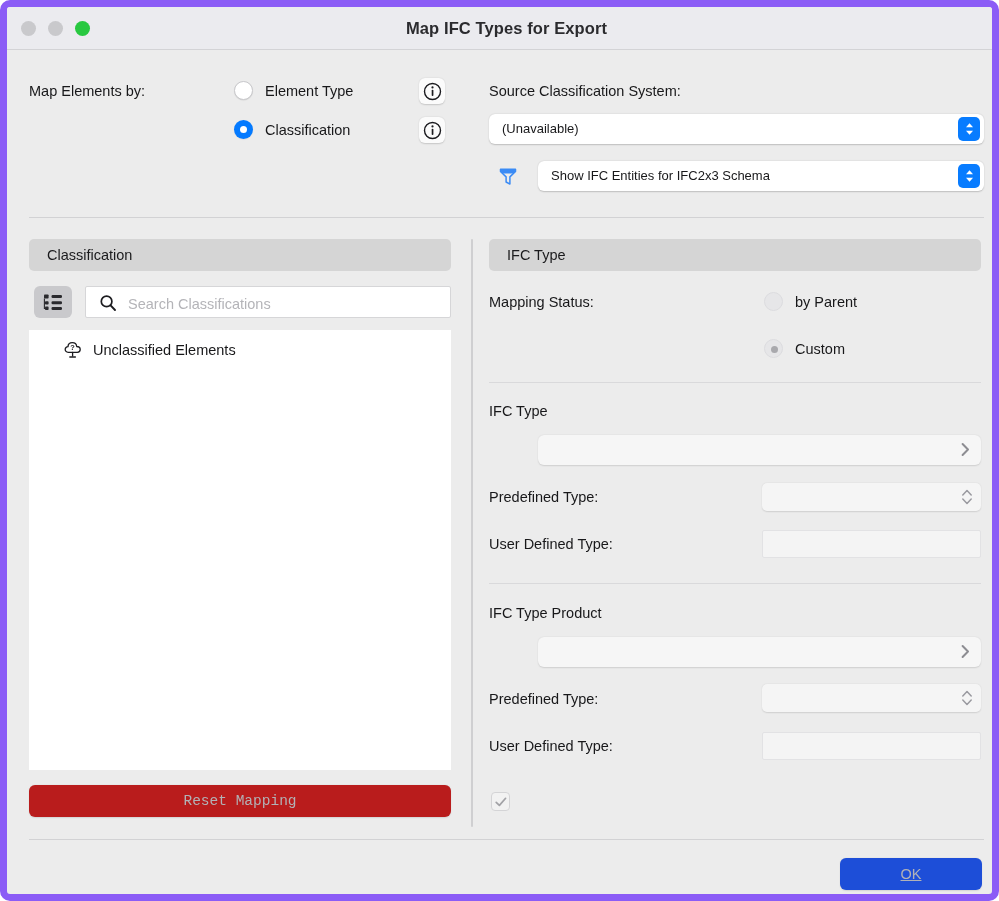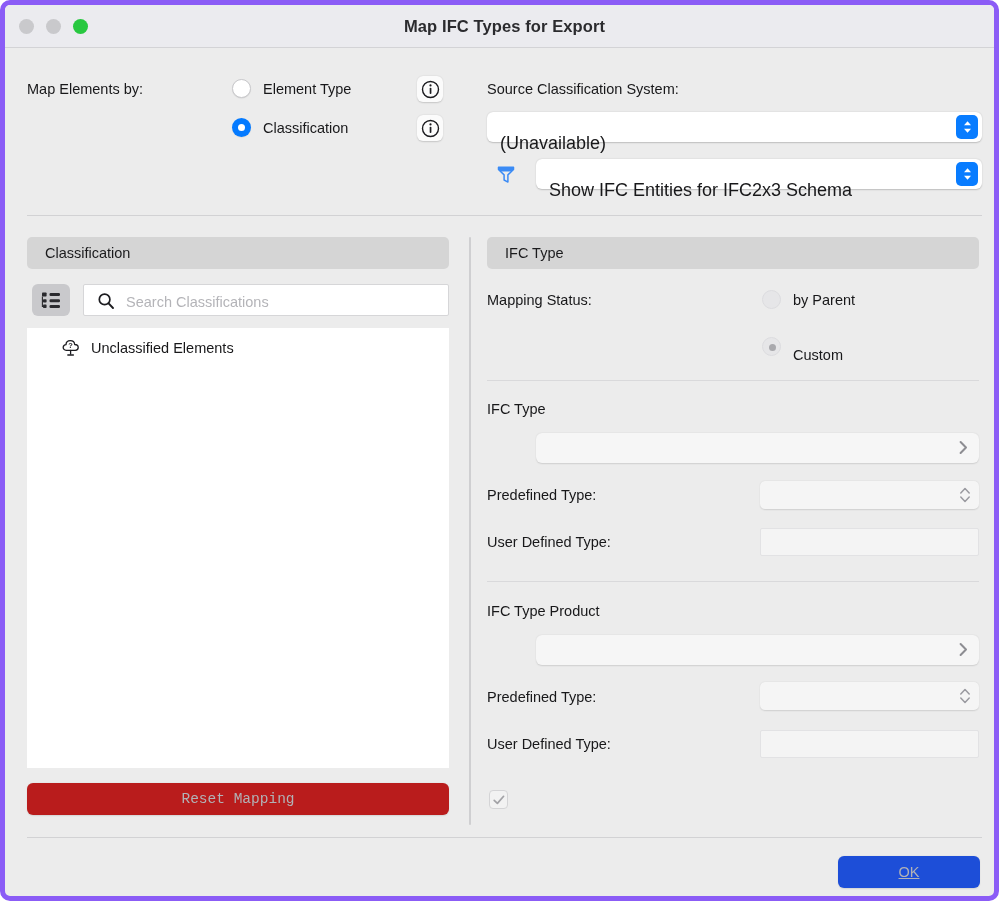--- a/index.html
+++ b/index.html
@@ -12,21 +12,21 @@
     -webkit-font-smoothing: antialiased;
   }
   #window {
     position: relative;
     width: 999px;
     height: 901px;
     background: #ececec;
     border-radius: 10px;
     overflow: hidden;
     box-sizing: border-box;
-    border: 5px solid #8b5cf6;
+    border: 7px solid #8b5cf6;
   }
 
   
   #titlebar {
     position: absolute;
     left: 0; top: 0;
     width: 999px;
     height: 43px;
     background: #ebebef;
     border-bottom: 1px solid #d3d3d6;
@@ -131,23 +131,23 @@
     position: absolute;
     height: 30px;
     background: #ffffff;
     border-radius: 6px;
     box-shadow: 0 0.5px 1.5px rgba(0,0,0,0.20);
     box-sizing: border-box;
   }
   .popup .ptext {
     position: absolute;
     left: 13px;
-    top: 16px;
+    top: 0;
     line-height: 30px;
-    font-size: 18px;
+    font-size: 13px;
     color: #18181a;
     white-space: nowrap;
   }
   .popup .parrows {
     position: absolute;
     right: 4px;
     top: 3px;
     width: 22px;
     height: 24px;
     border-radius: 5px;
@@ -278,21 +278,21 @@
     box-sizing: border-box;
     border: none;
     font-family: Liberation Mono, monospace;
   }
 
   
   #mapping-status-label { left: 482px; top: 287px; }
   #radio-by-parent { left: 757px; top: 285px; }
   #radio-by-parent-label { left: 788px; top: 287px; }
   #radio-custom { left: 757px; top: 332px; }
-  #radio-custom-label { left: 788px; top: 334px; margin-top: 8px; }
+  #radio-custom-label { left: 788px; top: 334px; }
 
   .hsep {
     position: absolute;
     height: 1px;
     background: #d9d9db;
   }
   #sep-1 { left: 482px; top: 375px; width: 492px; }
   #sep-2 { left: 482px; top: 576px; width: 492px; }
 
   #ifc-type-section-label { left: 482px; top: 396px; }

